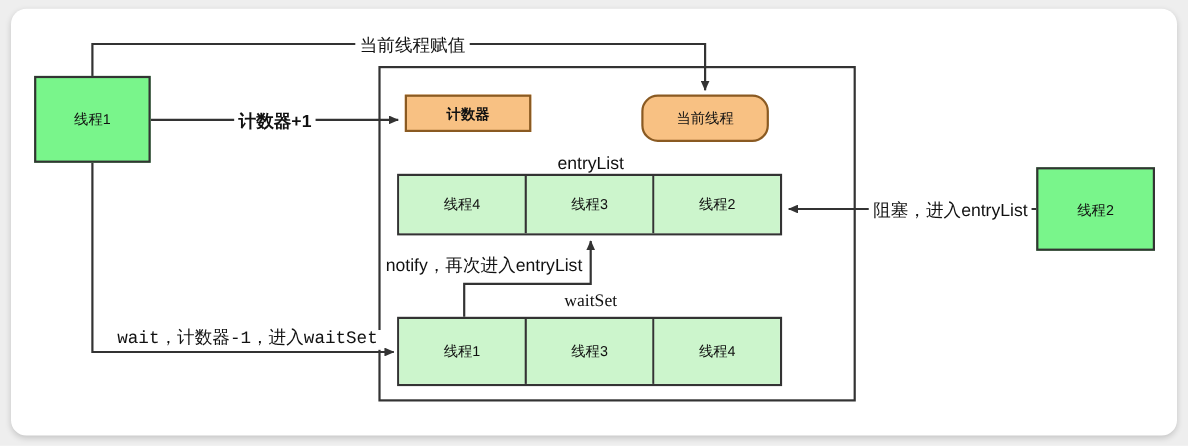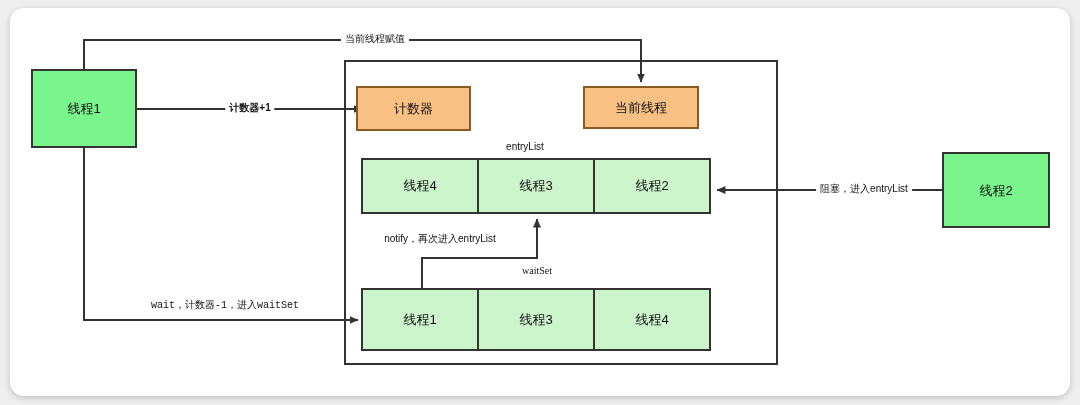--- a/index.html
+++ b/index.html
@@ -69,21 +69,21 @@
   }
   .queue .cell:last-child { border-right: none; }
   .monitor-frame {
     position: absolute;
     box-sizing: border-box;
     border: 2px solid #333333;
     background: transparent;
   }
   .lbl {
     position: absolute;
-    font-size: 10px;
+    font-size: 16px;
     color: #111111;
     background: #ffffff;
     padding: 0 4px;
     white-space: nowrap;
     line-height: 1.1;
   }
   .lbl.center { transform: translateX(-50%); }
 </style>
 </head>
 <body>
@@ -113,29 +113,29 @@
   <div class="monitor-frame" style="left:344px; top:60px; width:434px; height:305px;"></div>
 
   <div class="box thread-box" style="left:31px; top:69px; width:106px; height:79px;">
     <span>线程1</span>
   </div>
 
   <div class="box thread-box" style="left:942px; top:152px; width:108px; height:76px;">
     <span>线程2</span>
   </div>
 
-  <div class="box attr-box" style="left:356px; top:86px; width:115px; height:45px;">
+  <div class="box attr-box" style="left:368px; top:86px; width:115px; height:34px;font-weight:bold;">
     <span>计数器</span>
   </div>
 
-  <div class="box attr-box" style="left:583px; top:86px; width:116px; height:43px;">
+  <div class="box attr-box" style="left:583px; top:86px; width:116px; height:43px;border-radius:15px;">
     <span>当前线程</span>
   </div>
 
-  <div class="lbl center" style="left:525px; top:141px;">entryList</div>
+  <div class="lbl center" style="left:537px; top:141px;">entryList</div>
 
   <div class="queue" style="left:361px; top:158px; width:350px; height:56px;">
     <div class="cell">
       <span>线程4</span>
     </div>
     <div class="cell">
       <span>线程3</span>
     </div>
     <div class="cell">
       <span>线程2</span>

